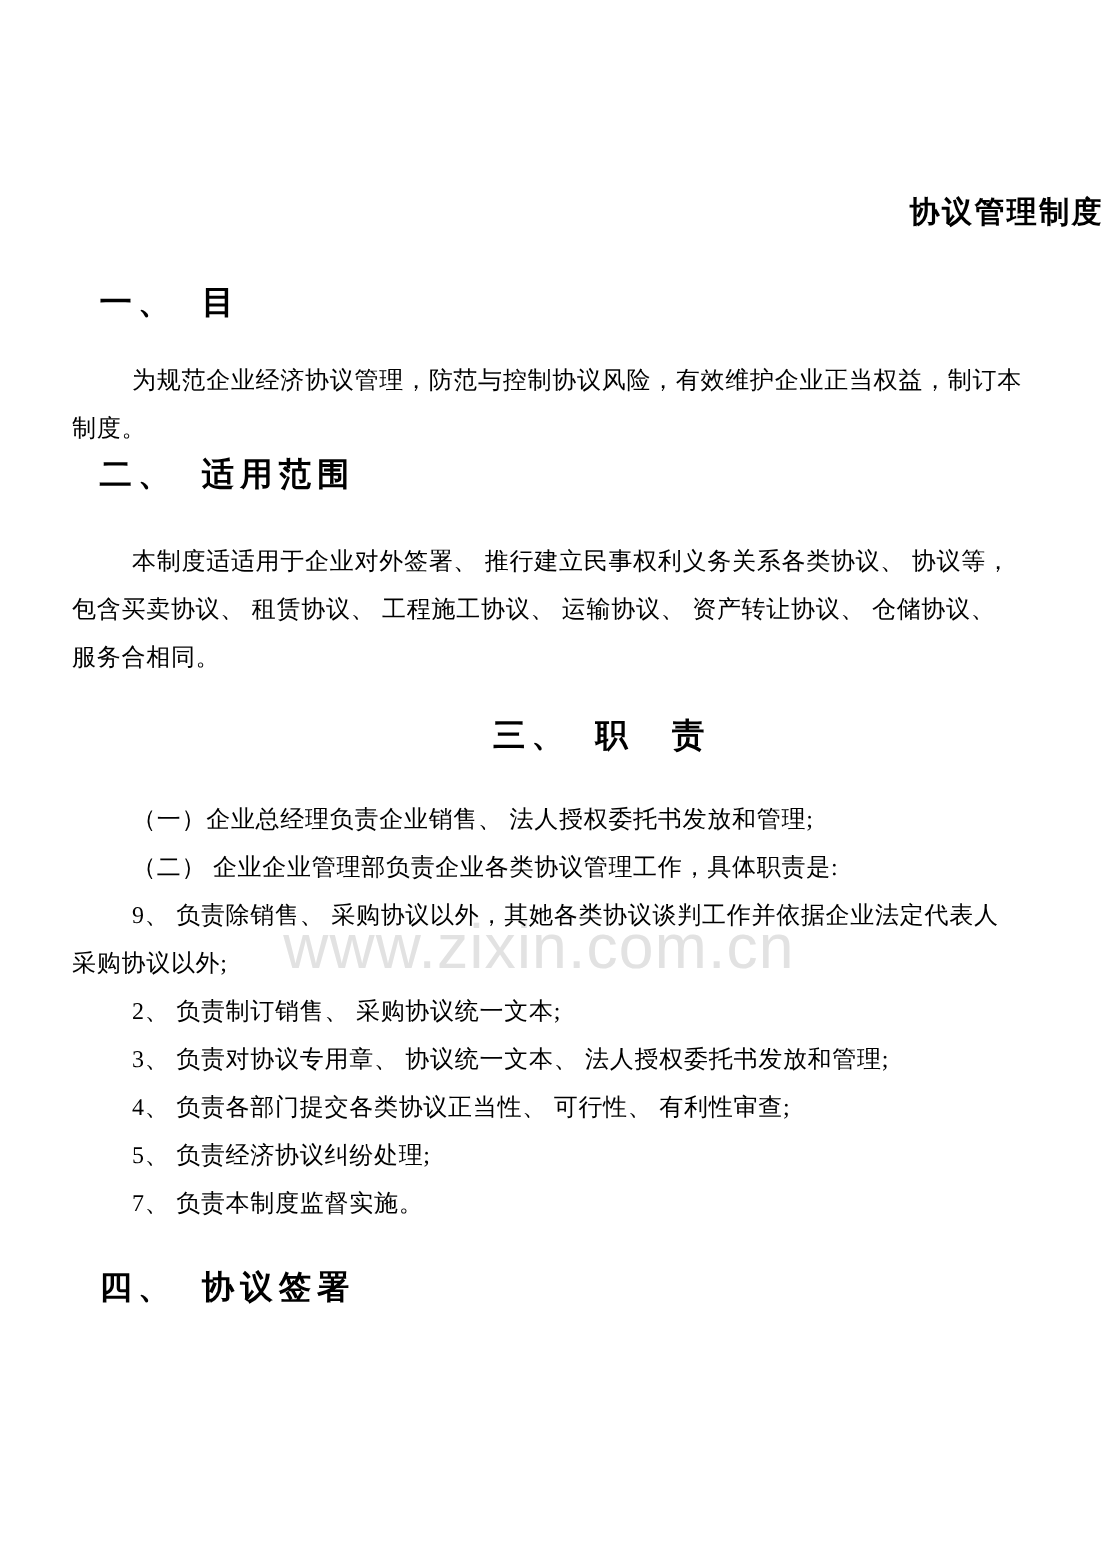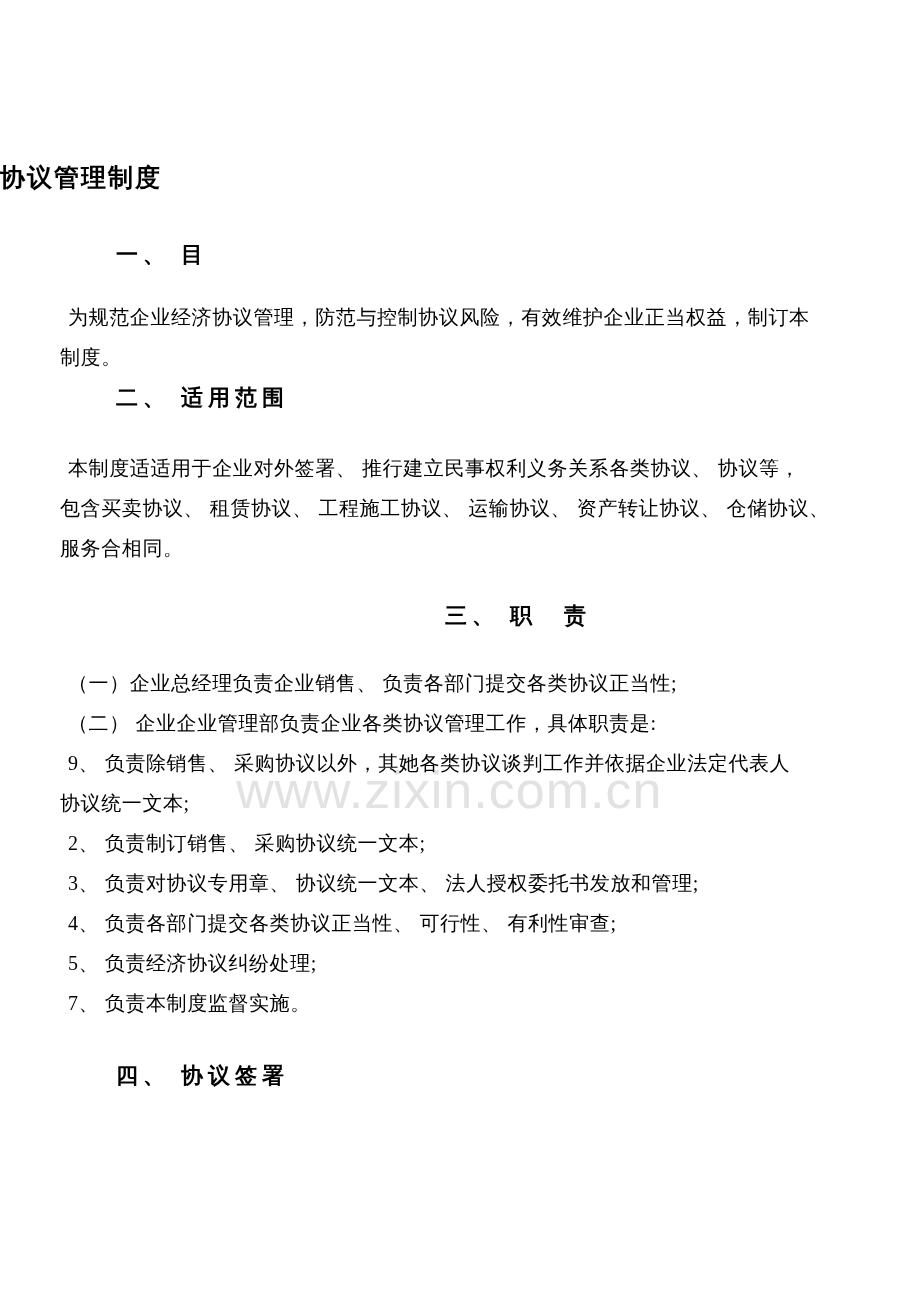--- a/index.html
+++ b/index.html
@@ -33,47 +33,47 @@
   }
   .content {
     position: relative;
     z-index: 1;
     color: #000000;
   }
   .doc-title {
     margin: 152px 0 0 0;
     height: 50px;
     line-height: 50px;
-    text-align: left;
+    text-align: right;
     font-family: "Liberation Sans", "DejaVu Sans", sans-serif;
     font-size: 25px;
     font-weight: 700;
     letter-spacing: 2px;
     white-space: nowrap;
   }
   .heading {
-    padding-left: 116px;
+    padding-left: 83px;
     height: 40px;
     line-height: 40px;
-    font-family: Liberation Sans, sans-serif;
-    font-size: 22px;
+    font-family: Liberation Mono, monospace;
+    font-size: 27px;
     font-weight: 700;
     letter-spacing: 5px;
     white-space: nowrap;
   }
   .line {
     padding-left: 60px;
     height: 40px;
     line-height: 40px;
     font-family: "Liberation Serif", "DejaVu Serif", serif;
     font-size: 20px;
     letter-spacing: 0.6px;
     white-space: nowrap;
   }
-  .line.indent { padding-left: 68px; }
+  .line.indent { padding-left: 110px; }
 
   
   #sec-purpose .heading { margin-top: 33px; }
   #sec-purpose .lines   { margin-top: 22px; }
   #sec-scope   .heading { margin-top: 1px; }
   #sec-scope   .lines   { margin-top: 30px; }
   #sec-duty    .heading { margin-top: 28px; text-align: center; }
   #sec-duty    .lines   { margin-top: 27px; }
   #sec-signing .heading { margin-top: 33px; }
 </style>
@@ -101,24 +101,24 @@
       <div class="lines">
         <div class="line indent">本制度适适用于企业对外签署、 推行建立民事权利义务关系各类协议、 协议等，</div>
         <div class="line">包含买卖协议、 租赁协议、 工程施工协议、 运输协议、 资产转让协议、 仓储协议、</div>
         <div class="line">服务合相同。</div>
       </div>
     </section>
 
     <section id="sec-duty">
       <h2 class="heading">三、 职　责</h2>
       <div class="lines">
-        <div class="line indent">（一）企业总经理负责企业销售、 负责各部门提交各类协议正当性;</div>
+        <div class="line indent">（一）企业总经理负责企业销售、 法人授权委托书发放和管理;</div>
         <div class="line indent">（二） 企业企业管理部负责企业各类协议管理工作，具体职责是:</div>
         <div class="line indent">9、 负责除销售、 采购协议以外，其她各类协议谈判工作并依据企业法定代表人</div>
-        <div class="line">协议统一文本;</div>
+        <div class="line">采购协议以外;</div>
         <div class="line indent">2、 负责制订销售、 采购协议统一文本;</div>
         <div class="line indent">3、 负责对协议专用章、 协议统一文本、 法人授权委托书发放和管理;</div>
         <div class="line indent">4、 负责各部门提交各类协议正当性、 可行性、 有利性审查;</div>
         <div class="line indent">5、 负责经济协议纠纷处理;</div>
         <div class="line indent">7、 负责本制度监督实施。</div>
       </div>
     </section>
 
     <section id="sec-signing">
       <h2 class="heading">四、 协议签署</h2>

